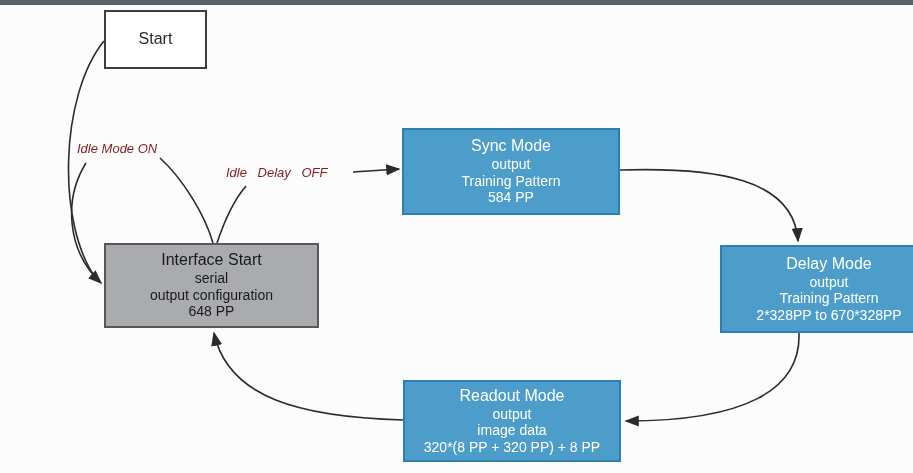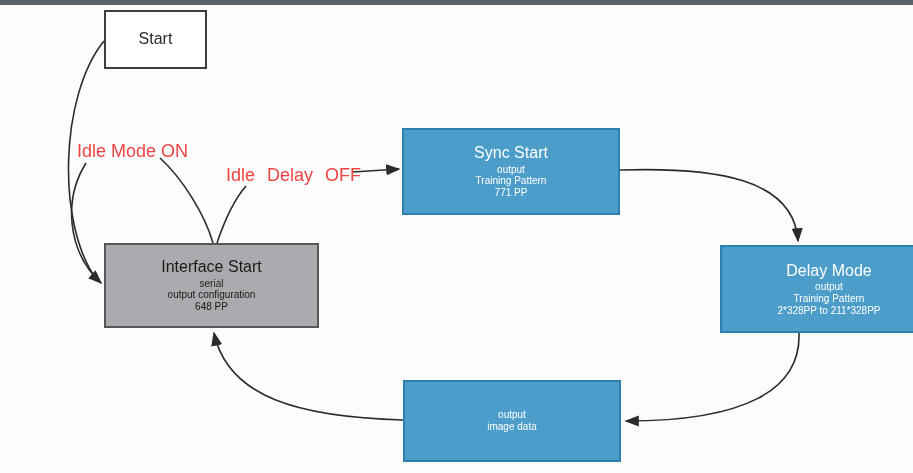--- a/index.html
+++ b/index.html
@@ -43,21 +43,21 @@
     justify-content:center;
     align-items:center;
     text-align:center;
   }
   .node .title{
     font-size:16px;
     line-height:1.15;
     margin-bottom:1px;
   }
   .node .line{
-    font-size:10px;
+    font-size:14px;
     line-height:1.18;
   }
   .state{
     background:var(--state-fill);
     border:2px solid var(--state-border);
     color:#ffffff;
   }
   .node-start{
     left:104px;top:10px;width:103px;height:59px;
     background:var(--start-fill);
@@ -69,23 +69,24 @@
   .node-interface{
     left:104px;top:243px;width:215px;height:85px;
     background:var(--interface-fill);
     border:2px solid var(--interface-border);
     color:#1a1a1a;
   }
   .node-delay{left:690px;top:245px;width:218px;height:88px;margin-left:30px;}
   .node-readout{left:403px;top:380px;width:218px;height:82px;}
   .edge-label{
     position:absolute;
-    font-size:18px;
-    color:#ef4444;
+    font-size:13px;
+    color:#7f1d1d;
     white-space:nowrap;
+    font-style:italic;
   }
   .label-idle-on{left:77px;top:141px;}
   .label-idle-off{left:226px;top:165px;word-spacing:7px;}
 </style>
 </head>
 <body>
 
 <div class="canvas">
 
   <div class="topbar"></div>
@@ -106,41 +107,43 @@
       <path d="M 799,333 C 801,390 745,421 626,421" marker-end="url(#arrowhead)"></path>
       <path d="M 403,420 C 300,417 228,398 214,333" marker-end="url(#arrowhead)"></path>
     </g>
   </svg>
 
   <div class="node node-start">
     <div class="title">Start</div>
   </div>
 
   <div class="node state node-sync">
-    <div class="title">Sync Start</div>
+    <div class="title">Sync Mode</div>
     <div class="line">output</div>
     <div class="line">Training Pattern</div>
-    <div class="line">771 PP</div>
+    <div class="line">584 PP</div>
   </div>
 
   <div class="node node-interface">
     <div class="title">Interface Start</div>
     <div class="line">serial</div>
     <div class="line">output configuration</div>
     <div class="line">648 PP</div>
   </div>
 
   <div class="node state node-delay">
     <div class="title">Delay Mode</div>
     <div class="line">output</div>
     <div class="line">Training Pattern</div>
-    <div class="line">2*328PP to 211*328PP</div>
+    <div class="line">2*328PP to 670*328PP</div>
   </div>
 
   <div class="node state node-readout">
+    <div class="title">Readout Mode</div>
     <div class="line">output</div>
     <div class="line">image data</div>
+    <div class="line">320*(8 PP + 320 PP) + 8 PP</div>
   </div>
 
   <div class="edge-label label-idle-on">Idle Mode ON</div>
   <div class="edge-label label-idle-off">Idle Delay OFF</div>
 
 </div>
 
 </body></html>

